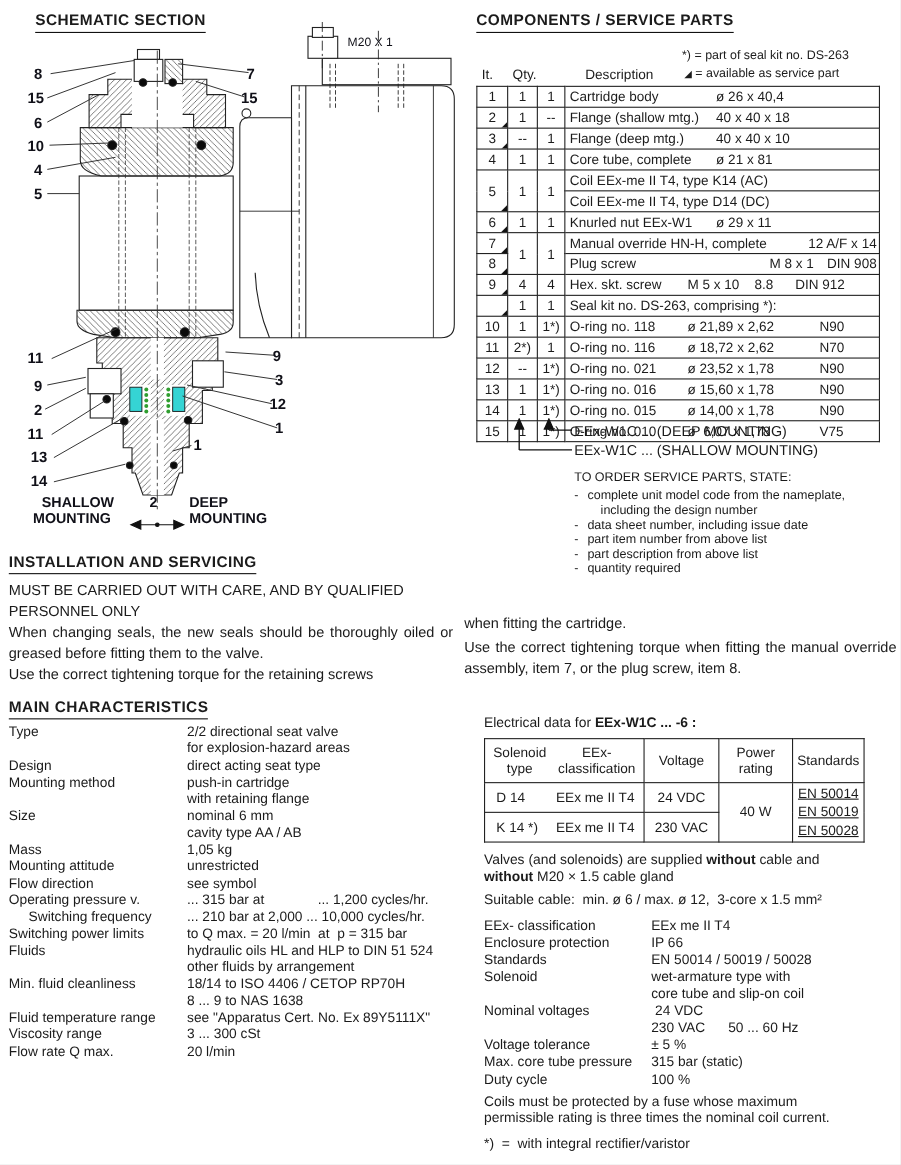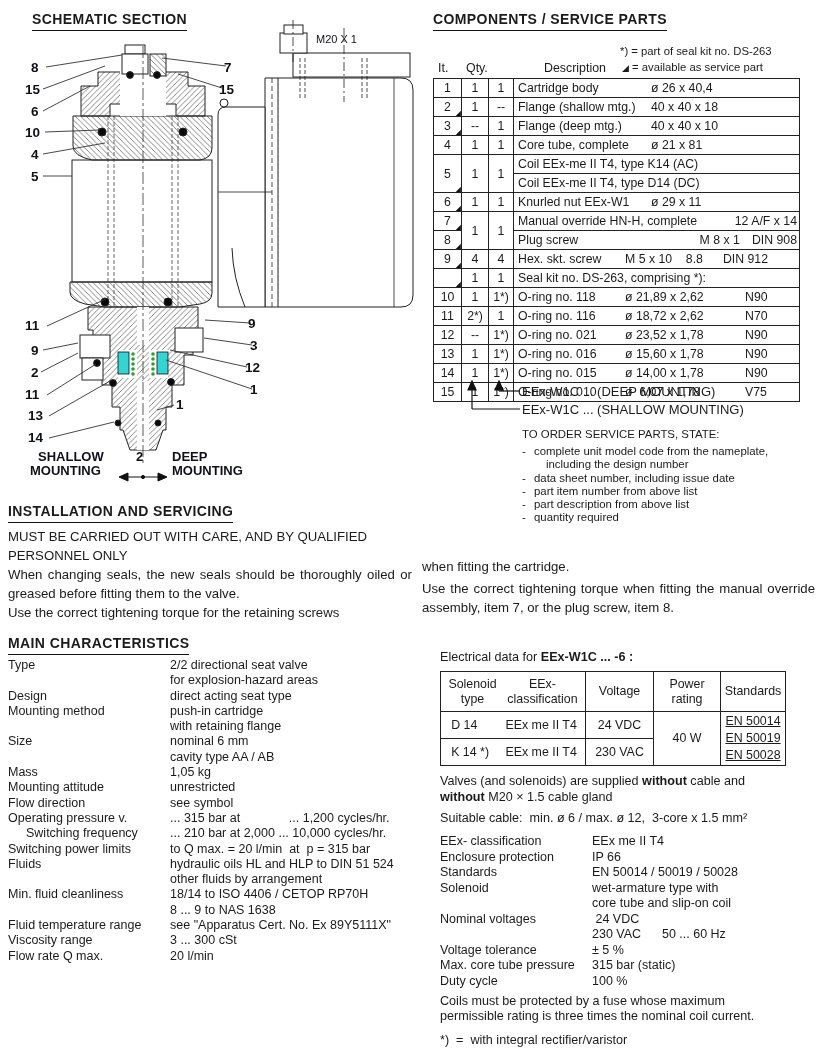--- a/index.html
+++ b/index.html
@@ -196,21 +196,21 @@
   <span class="mt" style="left:172px;top:450px;">DEEP</span>
   <span class="mt" style="left:172px;top:464px;">MOUNTING</span>
 
   <span class="note" style="left:620px;top:45px;">*) = part of seal kit no. DS-263</span>
   <span class="note" style="left:622px;top:61px;">
     <span style="font-size:9px;">◢</span>
     <span>= available as service part</span>
   </span>
   <span class="pt-lbl" style="left:438px;top:61px;">It.</span>
   <span class="pt-lbl" style="left:466px;top:61px;">Qty.</span>
-  <span class="pt-lbl" style="left:544px;top:61px;">Description</span>
+  <span class="pt-lbl" style="left:532px;top:61px;">Description</span>
 
   <div class="abs" style="left:433px;top:78px;">
   <table class="parts">
     <colgroup>
           <col style="width:28px">
           <col style="width:27px">
           <col style="width:25px">
           <col>
         </colgroup>
     <tbody>

